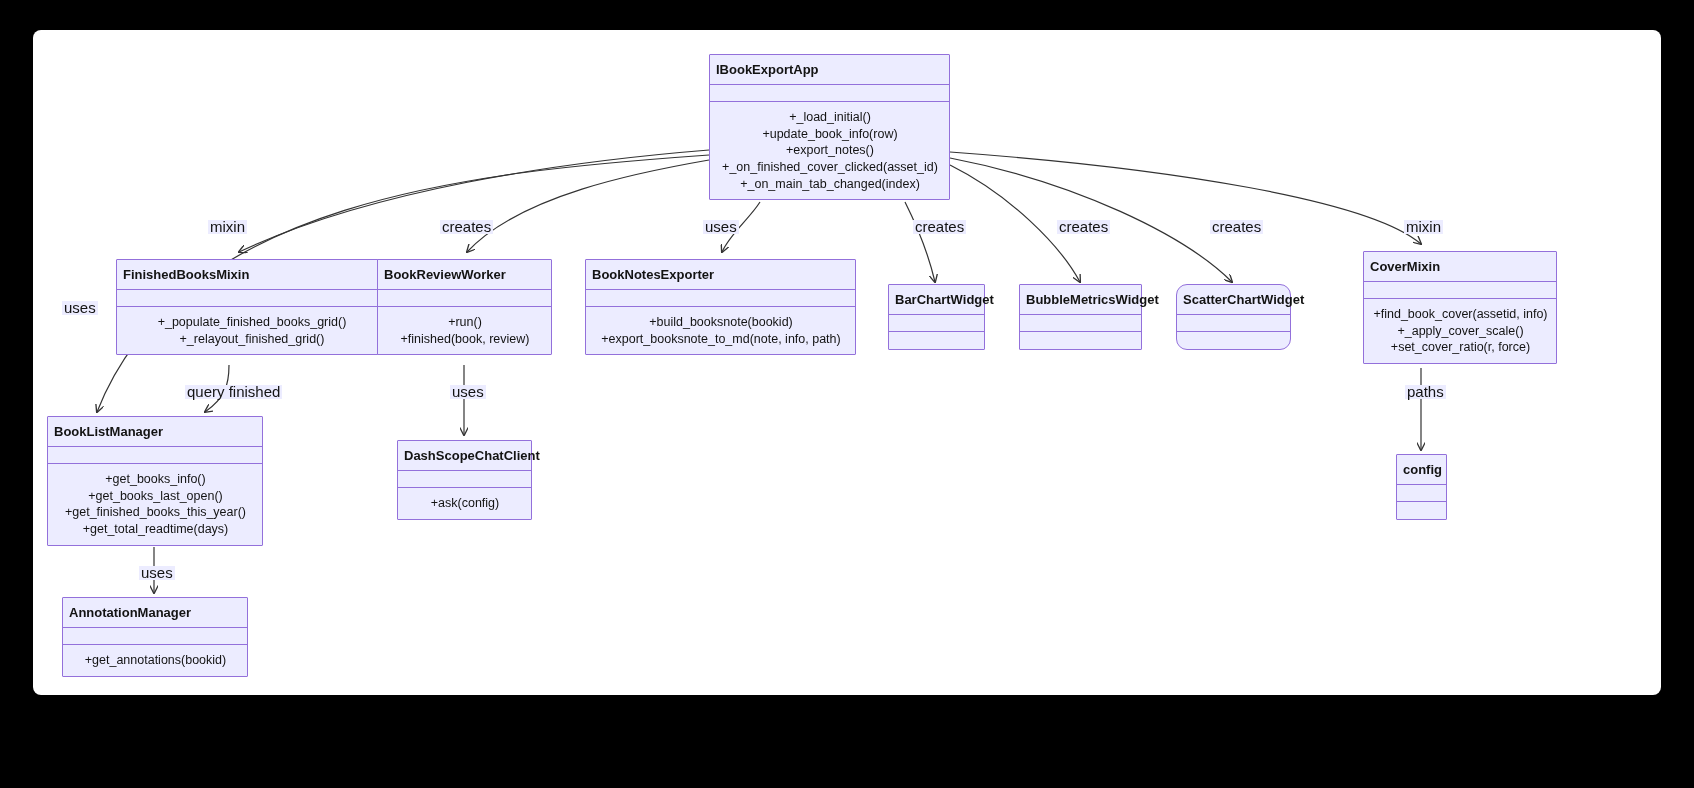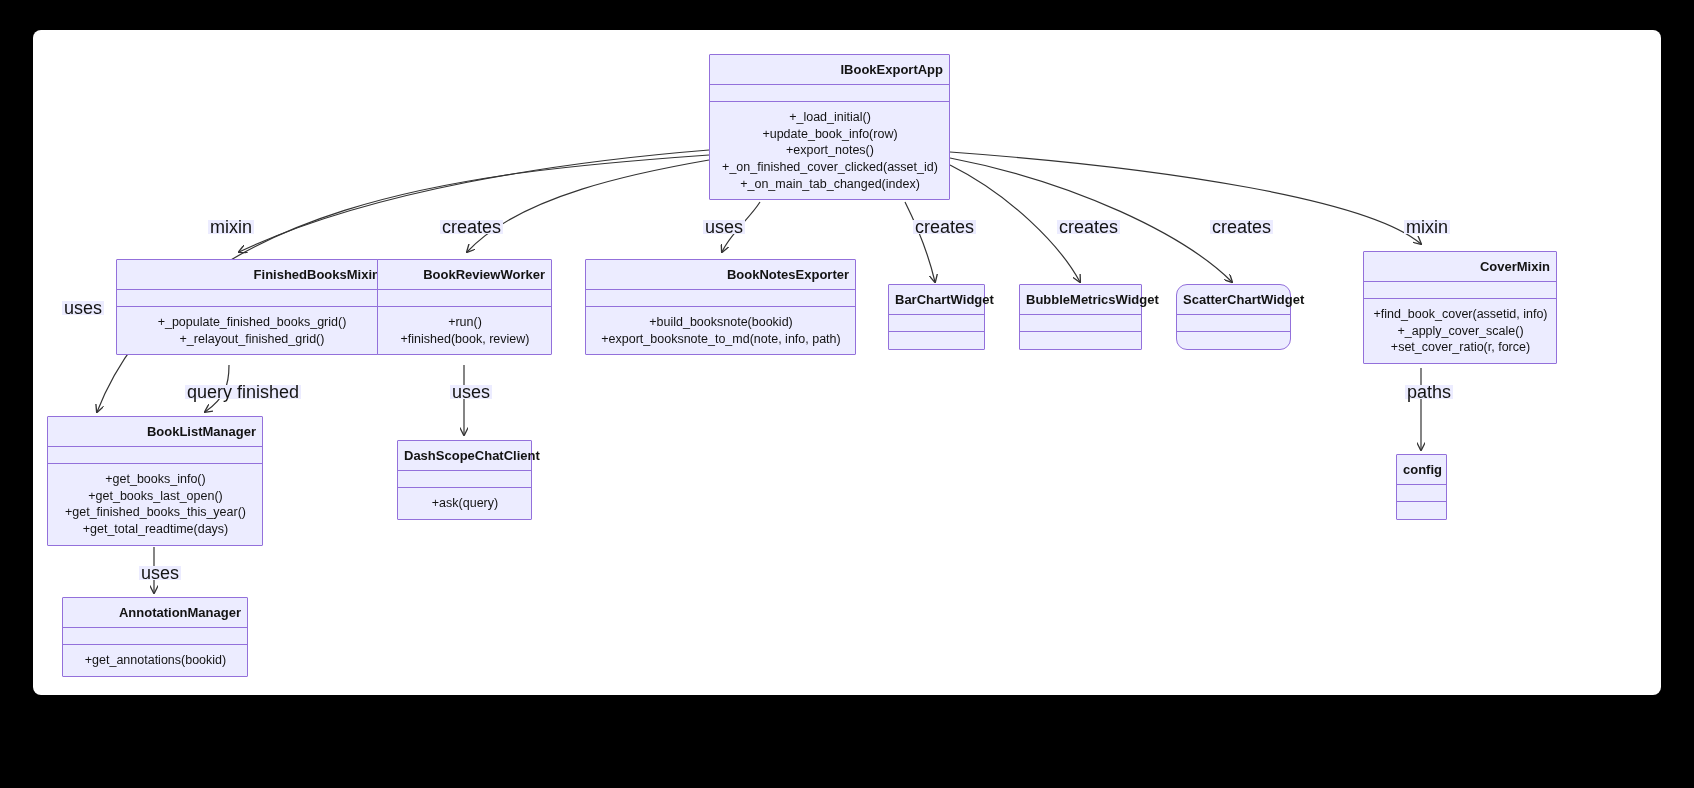--- a/index.html
+++ b/index.html
@@ -36,21 +36,21 @@
   
   .node {
     position: absolute;
     box-sizing: border-box;
     background: #ececff;
     border: 1.6px solid #9370db;
     border-radius: 1px;
   }
   .node .title {
     box-sizing: border-box;
-    text-align: right;
+    text-align: left;
     font-weight: bold;
     font-size: 13px;
     color: #131313;
     padding: 8px 6px 7px 6px;
     border-bottom: 1.4px solid #9370db;
     line-height: 1.1;
   }
   .node .attrs {
     box-sizing: border-box;
     border-bottom: 1.4px solid #9370db;
@@ -69,21 +69,21 @@
     text-align: center;
   }
   .node.empty-methods .methods {
     min-height: 17px;
     padding: 2px 8px;
   }
 
   
   .elabel {
     position: absolute;
-    font-size: 18px;
+    font-size: 15px;
     color: #131313;
     background: #ececff;
     padding: 0 2px;
     white-space: nowrap;
     line-height: 14px;
   }
 </style>
 </head>
 <body>
 
@@ -199,21 +199,21 @@
       <div>+get_books_last_open()</div>
       <div>+get_finished_books_this_year()</div>
       <div>+get_total_readtime(days)</div>
     </div>
   </div>
 
   <div class="node" style="left:397px; top:440px; width:135px;">
     <div class="title">DashScopeChatClient</div>
     <div class="attrs"></div>
     <div class="methods">
-      <div>+ask(query)</div>
+      <div>+ask(config)</div>
     </div>
   </div>
 
   <div class="node" style="left:62px; top:597px; width:186px;">
     <div class="title">AnnotationManager</div>
     <div class="attrs"></div>
     <div class="methods">
       <div>+get_annotations(bookid)</div>
     </div>
   </div>

